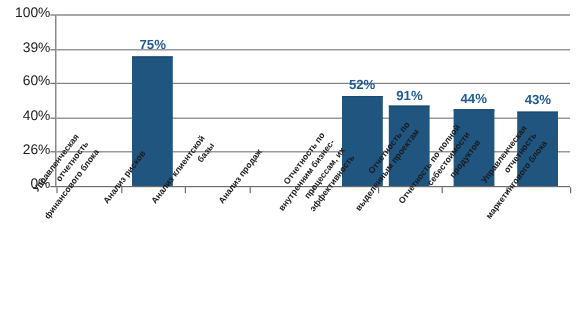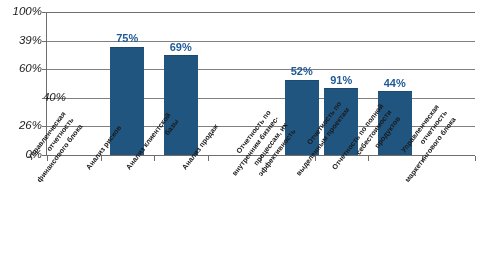--- a/index.html
+++ b/index.html
@@ -55,21 +55,20 @@
     height: 1px;
     background: #6e6e6e;
   }
   .ytick-wrap {
     position: absolute;
     left: 0;
     top: 0;
     width: 480px;
     height: 262px;
     pointer-events: none;
-    font-style: italic;
   }
   .ytick-item {
     position: absolute;
     left: 0;
     width: 42px;
     text-align: right;
     font-size: 11.5px;
     color: #1a1a1a;
     line-height: 1;
   }
@@ -165,21 +164,21 @@
   <div class="ytick-wrap">
     <div class="ytick-item" style="top:6px;">100%</div>
     <div class="ytick-dash" style="top:12px;"></div>
 
     <div class="ytick-item" style="top:34.6px;">39%</div>
     <div class="ytick-dash" style="top:40.6px;"></div>
 
     <div class="ytick-item" style="top:63.2px;">60%</div>
     <div class="ytick-dash" style="top:69.2px;"></div>
 
-    <div class="ytick-item" style="top:91.8px;padding-left:24px;">40%</div>
+    <div class="ytick-item" style="top:91.8px;">40%</div>
     <div class="ytick-dash" style="top:97.8px;"></div>
 
     <div class="ytick-item" style="top:120.4px;">26%</div>
     <div class="ytick-dash" style="top:126.4px;"></div>
 
     <div class="ytick-item" style="top:149px;">0%</div>
     <div class="ytick-dash" style="top:155px;"></div>
   </div>
 
   <div>
@@ -192,35 +191,35 @@
     <div class="xtick" style="left:368px;"></div>
     <div class="xtick" style="left:421.5px;"></div>
     <div class="xtick" style="left:475px;"></div>
   </div>
 
   <div class="bars">
     <div class="bar-slot" style="left:53.5px;width:53.5px;">
       <div class="bar" style="height:107.2px;"></div>
       <div class="bar-label" style="bottom:110.8px;">75%</div>
     </div>
-    <div class="bar-slot" style="left:107px;width:53.5px;">
-      <div class="bar" style="height:98.7px;"></div>
-      <div class="bar-label" style="bottom:102.3px;">69%</div>
-    </div>
     <div class="bar-slot" style="left:228px;width:53.5px;">
       <div class="bar" style="height:74.4px;"></div>
       <div class="bar-label" style="bottom:78px;">52%</div>
     </div>
     <div class="bar-slot" style="left:267.5px;width:53.5px;">
       <div class="bar" style="height:65.8px;"></div>
       <div class="bar-label" style="bottom:69.4px;">91%</div>
     </div>
     <div class="bar-slot" style="left:321px;width:53.5px;">
       <div class="bar" style="height:62.9px;"></div>
       <div class="bar-label" style="bottom:66.5px;">44%</div>
+    </div>
+    <div class="bar-slot" style="left:374.5px;width:53.5px;">
+      <div class="bar" style="height:61.5px;"></div>
+      <div class="bar-label" style="bottom:65.1px;">43%</div>
     </div>
   </div>
 
   <div class="cat-labels">
 
     <div class="cat-label" style="left:18px;top:166px;">
       <div>Управленческая</div>
       <div>отчетность</div>
       <div>финансового блока</div>
     </div>

